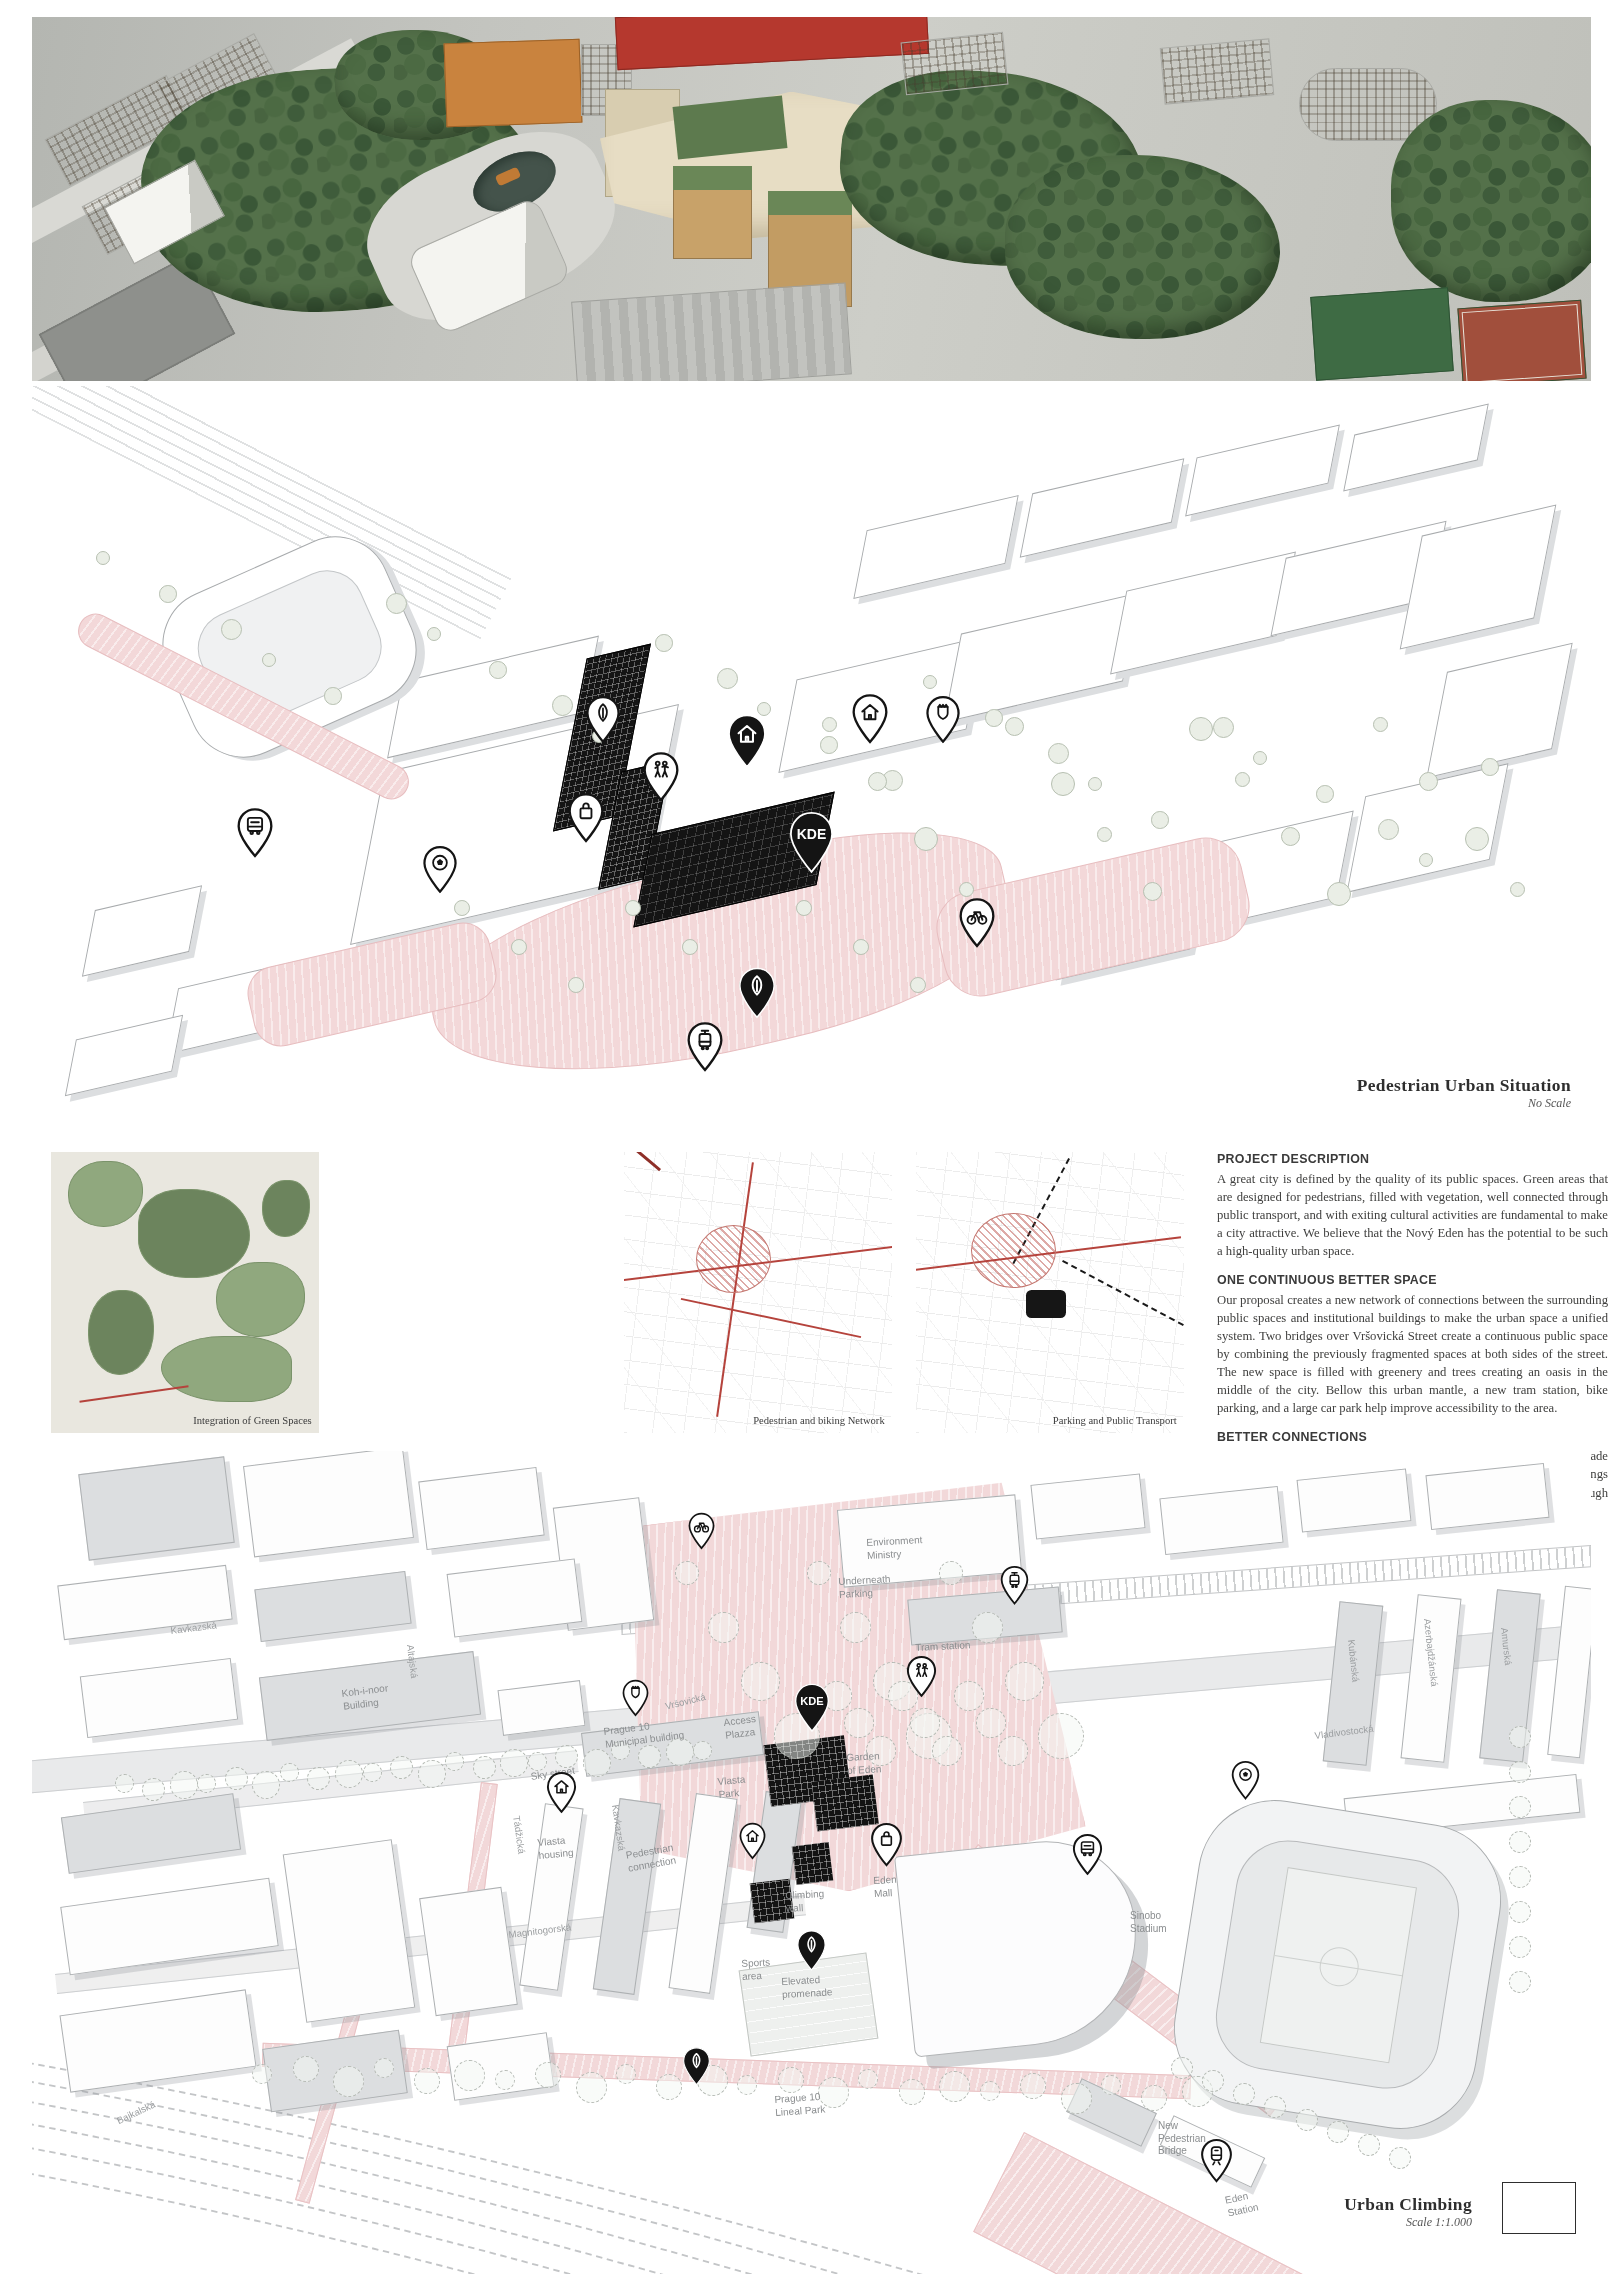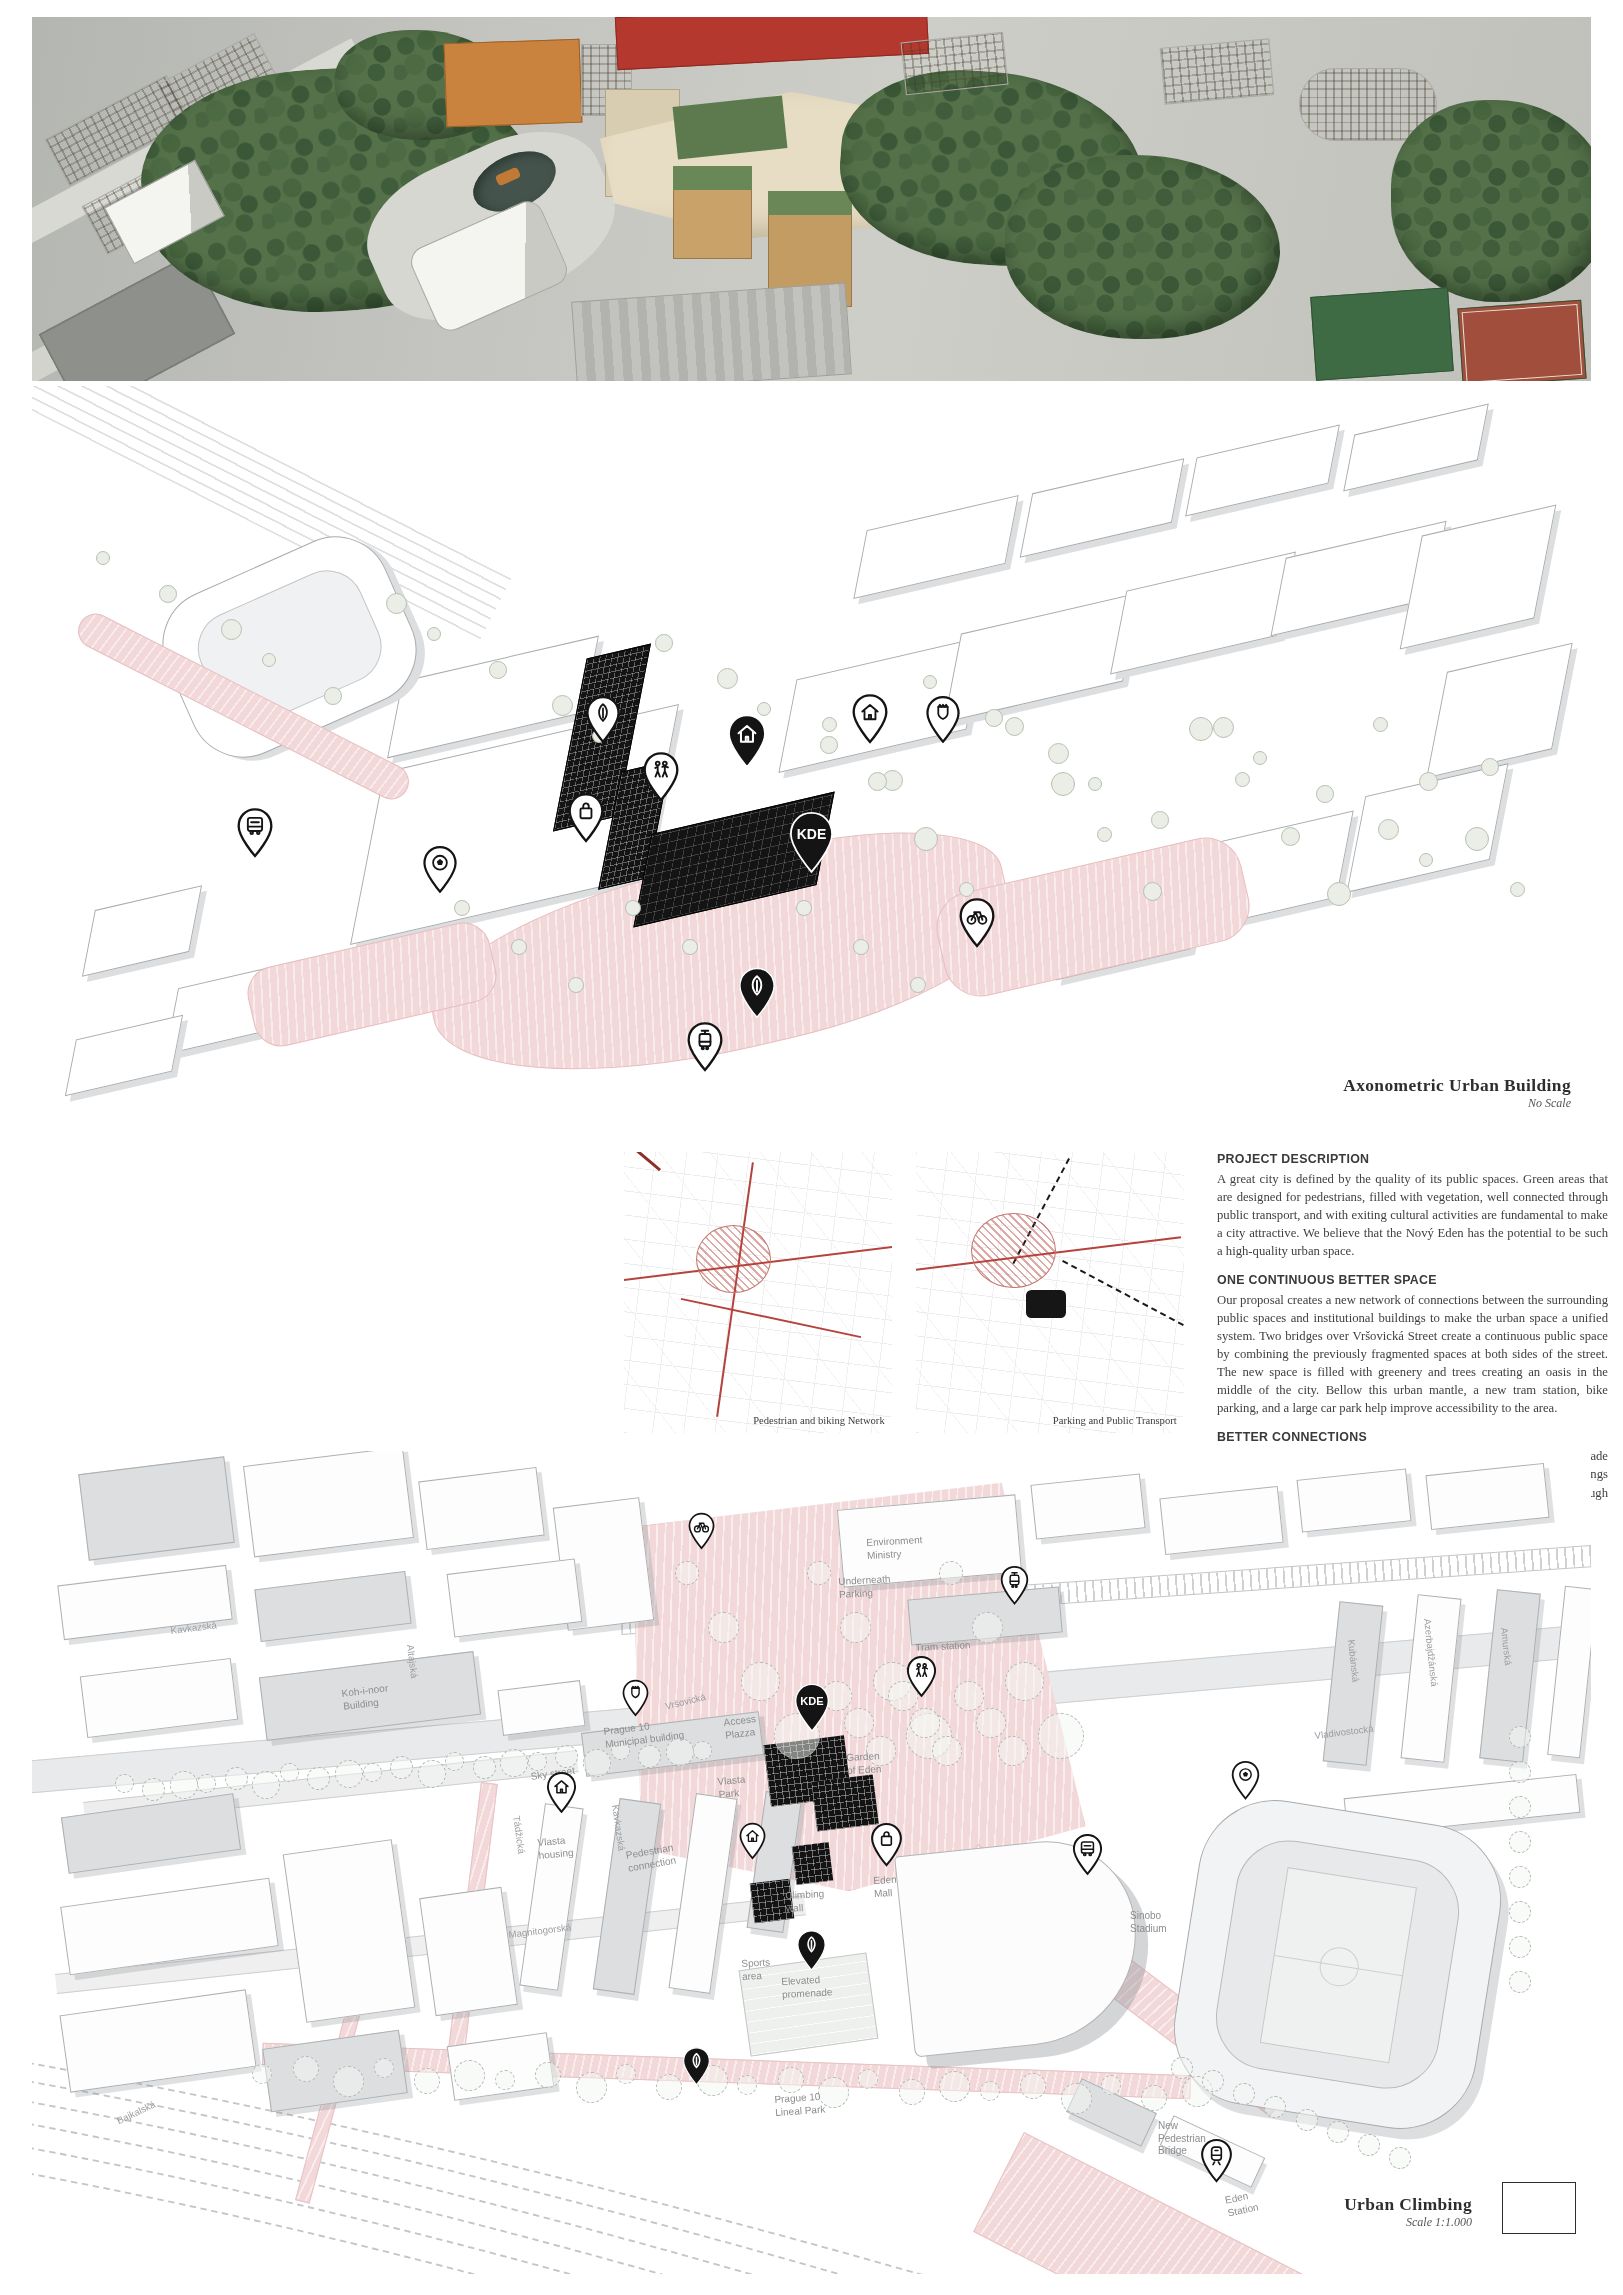--- a/index.html
+++ b/index.html
@@ -352,25 +352,37 @@
             <g class="ic ic-o" transform="translate(6.7,4.6) scale(0.94)" style="color:#141414">
               <rect x="7" y="7" width="10" height="11" rx="2"></rect>
               <path d="M9 4h6M12 4v3M7 14h10"></path>
               <circle cx="10" cy="20" r="1"></circle>
               <circle cx="14" cy="20" r="1"></circle>
             </g>
           </svg>
         </span>
       </div>
     <div class="axon-caption">
-      <div class="cap-main">Axonometric Urban Building</div>
+      <div class="cap-main">Pedestrian Urban Situation</div>
       <div class="cap-sub">No Scale</div>
     </div>
   </section>
 
+  <figure class="minimap" style="left:51px;width:268px;">
+    <div class="mm-art mm1base mm-grid">
+      <div class="gblob" style="left:16.5px;top:9.2px;width:73px;height:64px;"></div>
+      <div class="gblob gdark" style="left:87px;top:37px;width:110px;height:87px;border-radius:40% 55% 50% 45%;"></div>
+      <div class="gblob" style="left:165px;top:110px;width:87px;height:73px;"></div>
+      <div class="gblob gdark" style="left:37px;top:138px;width:64px;height:83px;"></div>
+      <div class="gblob" style="left:110px;top:184px;width:129px;height:64px;border-radius:55% 45% 40% 60%;"></div>
+      <div class="gblob gdark" style="left:211px;top:27.5px;width:46px;height:55px;"></div>
+      <div class="redline" style="left:27.5px;top:241px;width:110px;height:1.8px;transform:rotate(-8deg);"></div>
+    </div>
+    <figcaption>Integration of Green Spaces</figcaption>
+  </figure>
 
 
   <figure class="minimap" style="left:624px;width:268px;">
     <div class="mm-art mm-grid">
       <div class="redline" style="left:-9.2px;top:110px;width:294px;height:1.8px;transform:rotate(-7deg);"></div>
       <div class="redline" style="left:110px;top:9.2px;width:1.8px;height:257px;transform:rotate(8deg);"></div>
       <div class="redline" style="left:55px;top:165px;width:184px;height:1.8px;transform:rotate(12deg);"></div>
       <div class="redhatch" style="left:72px;top:73px;width:73px;height:66px;"></div>
       <div class="redline" style="left:7.3px;top:5.5px;width:33px;height:2.8px;transform:rotate(40deg);background:#8e2f28;"></div>
     </div>

